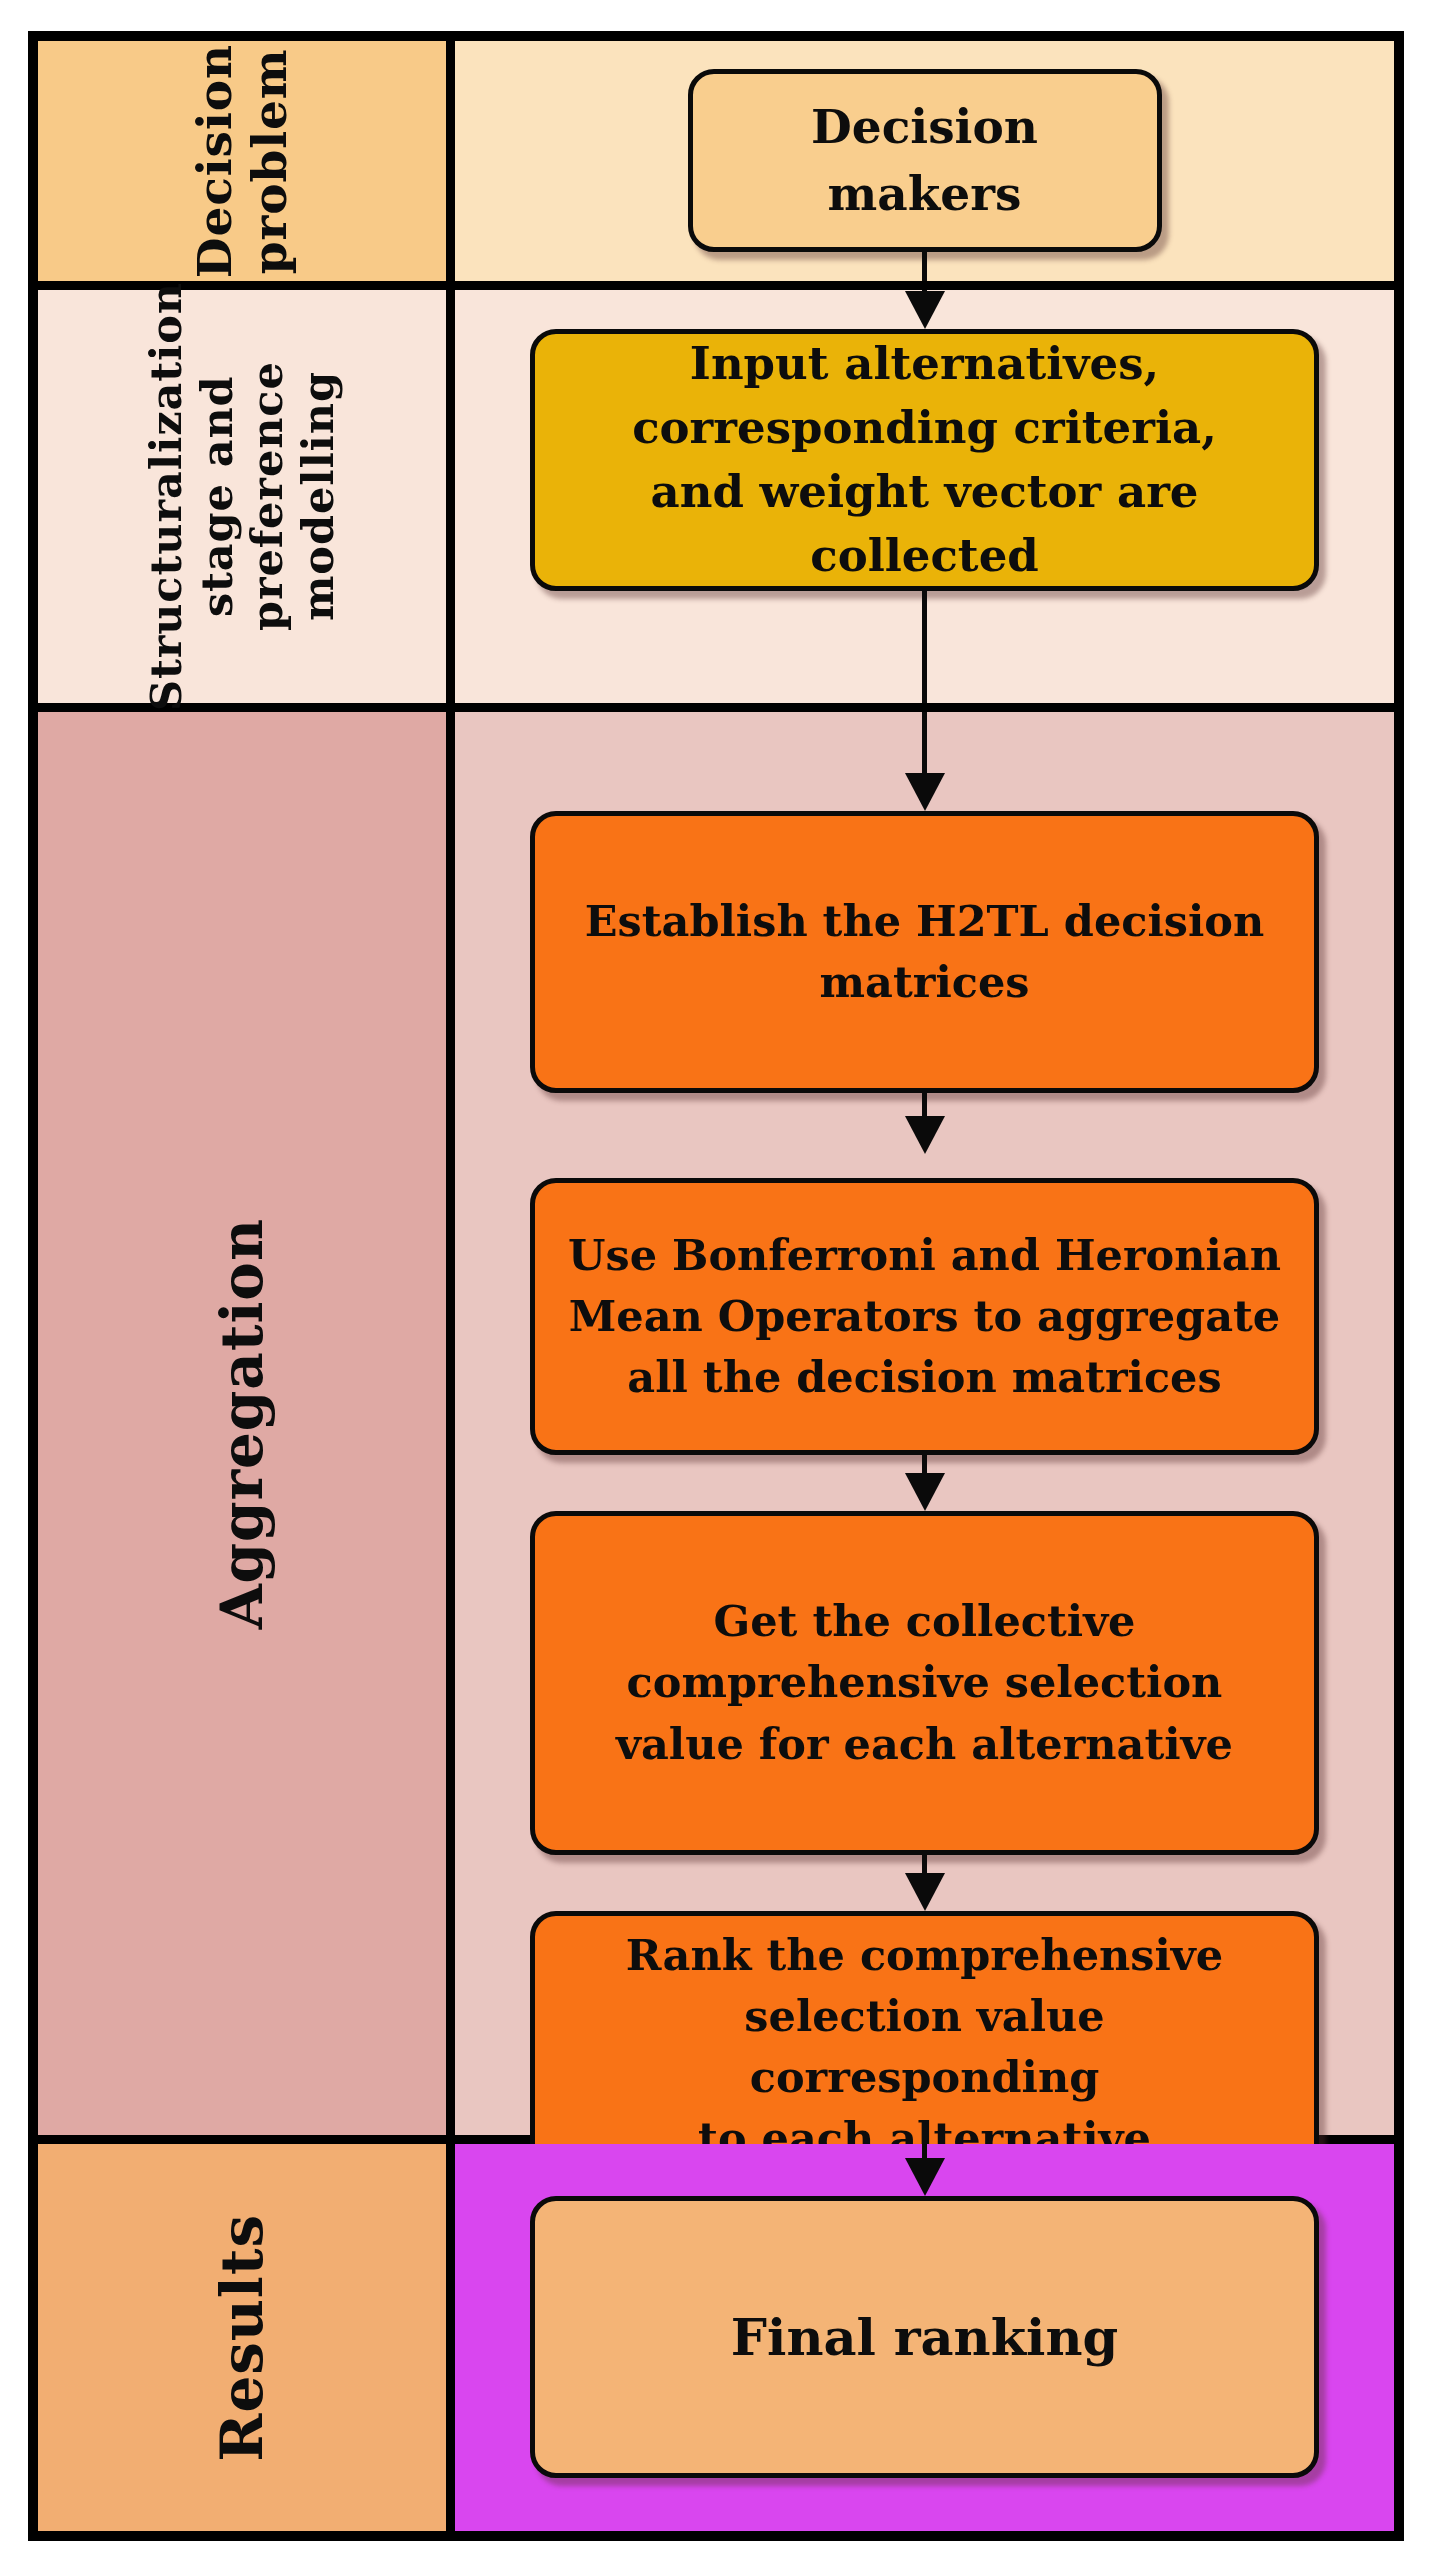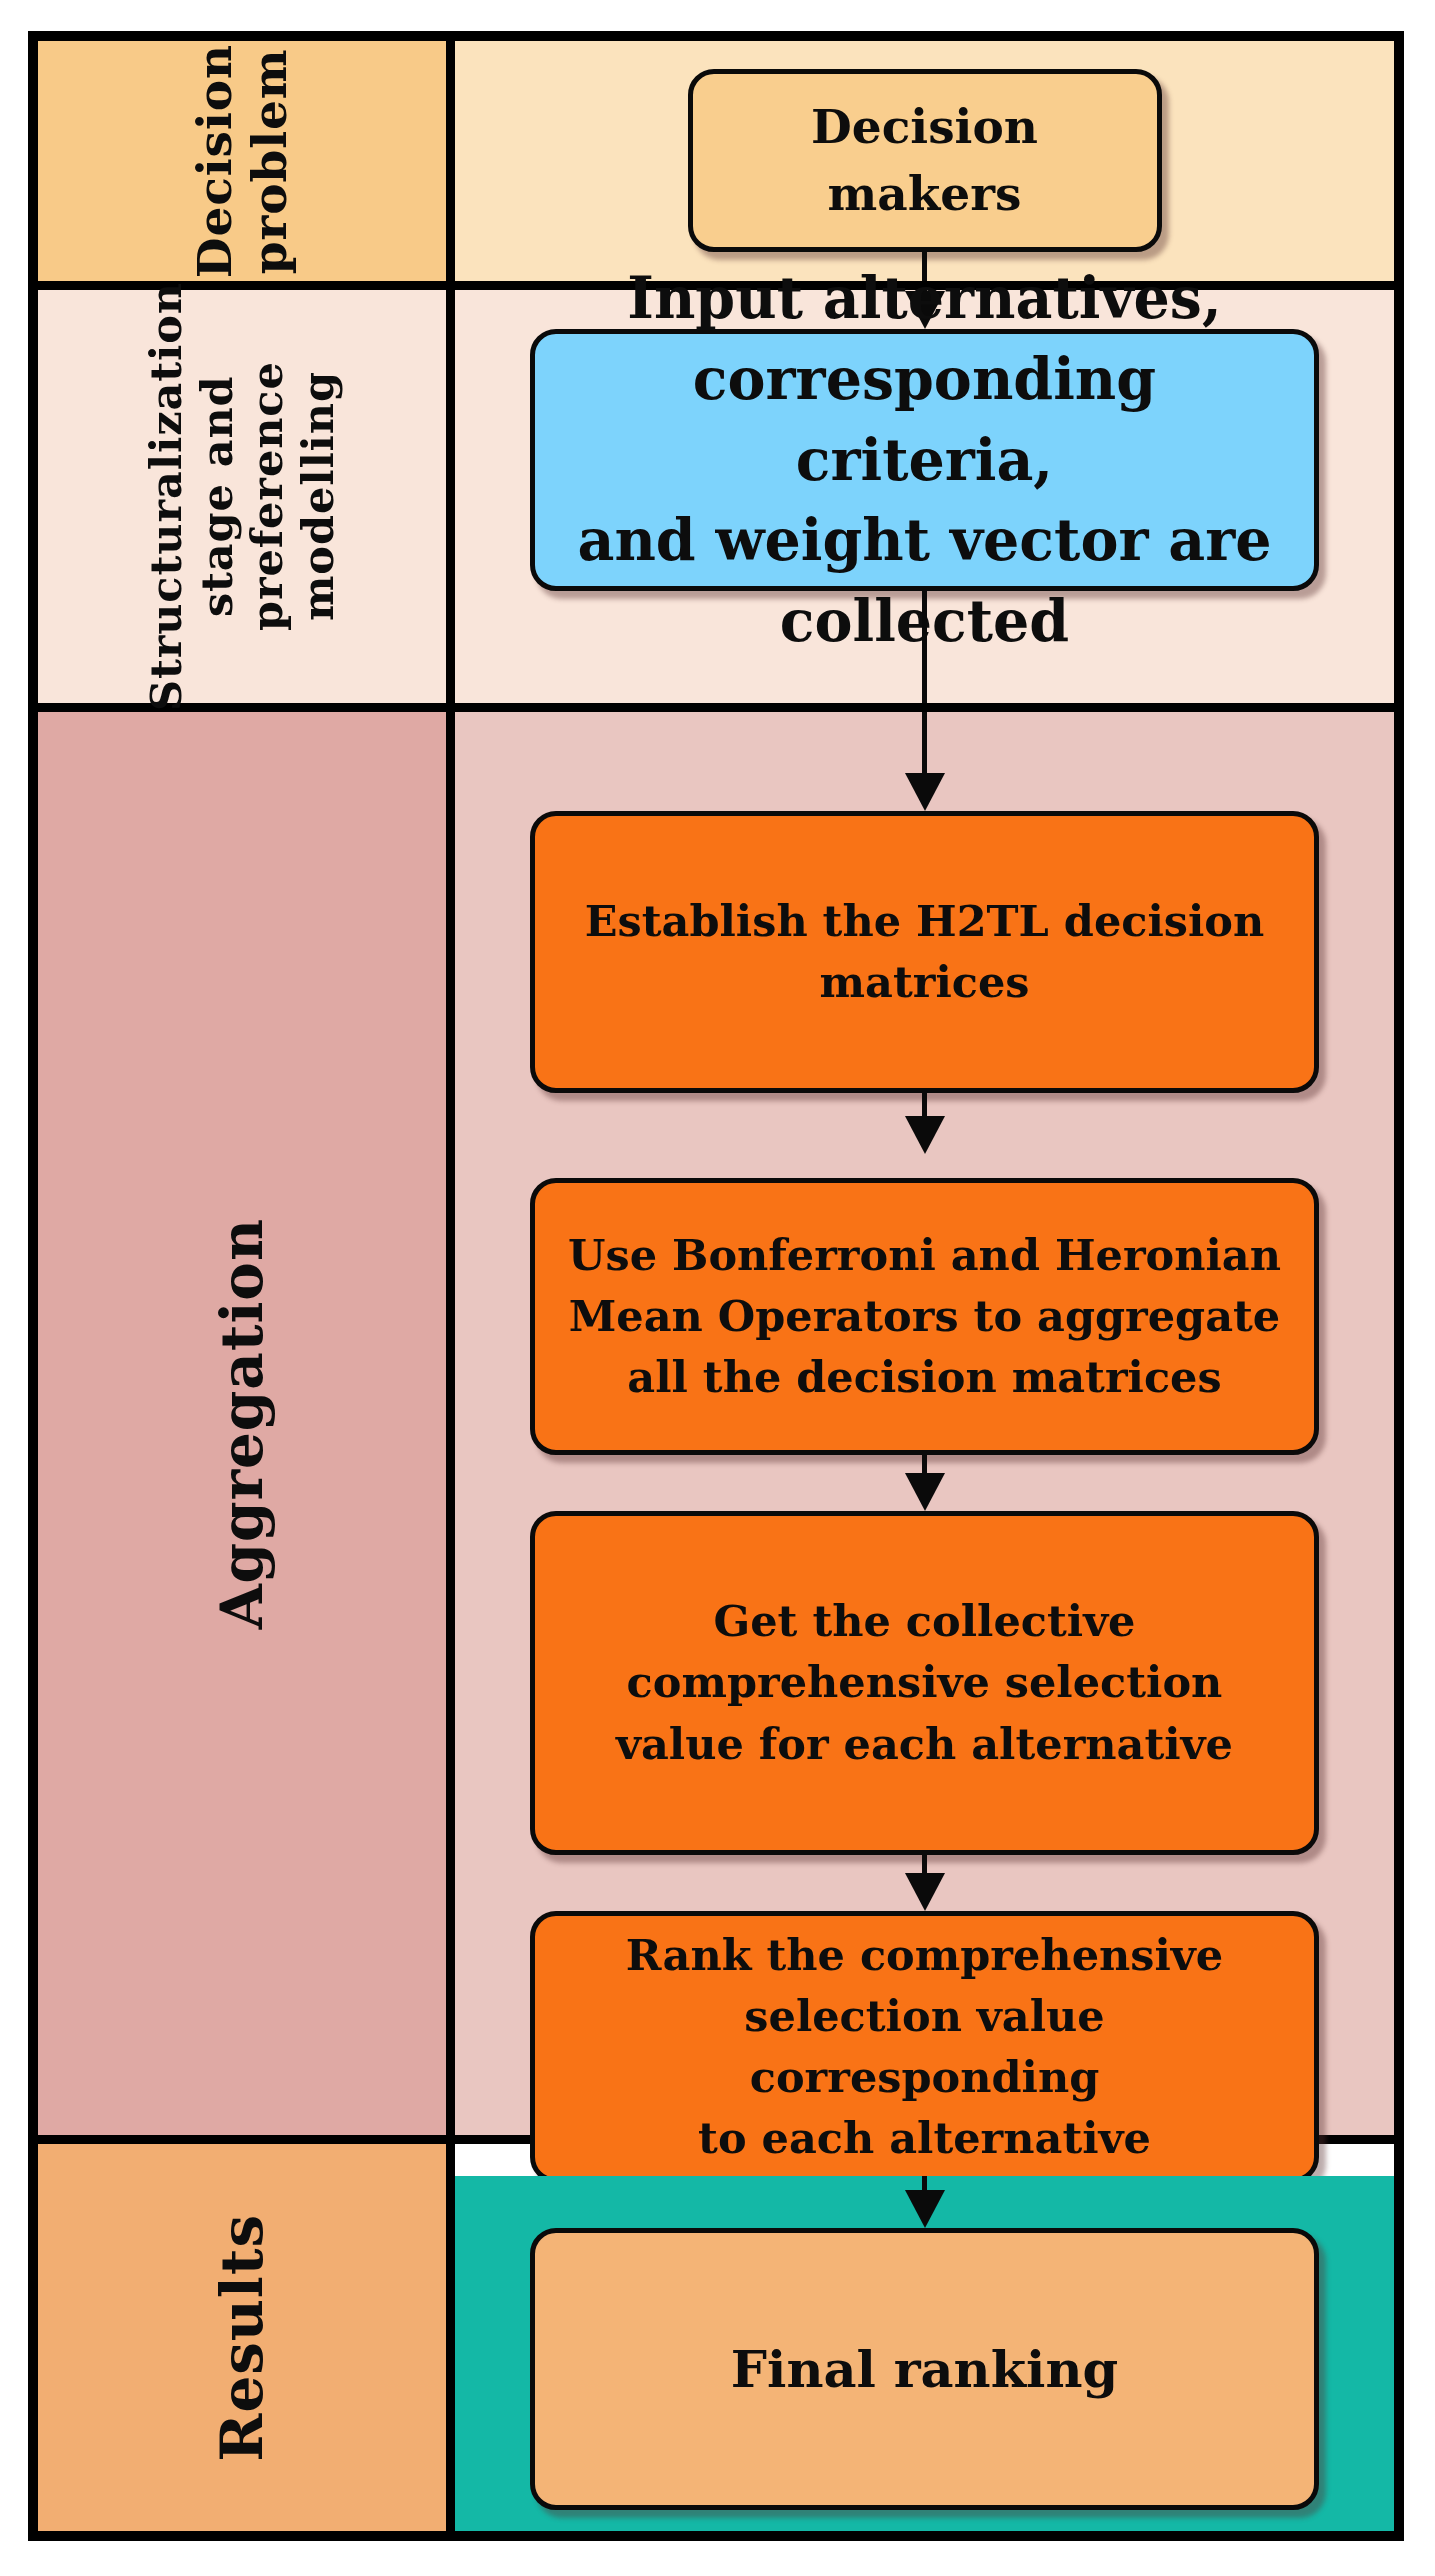--- a/index.html
+++ b/index.html
@@ -40,21 +40,21 @@
     font-weight: 700;
     line-height: 1.18;
     letter-spacing: 0.9px;
   }
   .r1l { background: #F8CA88; }
   .r1c { background: #FBE3BD; }
   .r2l, .r2c { background: #F9E5DA; }
   .r3l { background: #DFA9A4; }
   .r3c { background: #E9C6C1; }
   .r4l { background: #F2AE72; }
-  .r4c { background: #14b8a6; margin-top: 32px; }
+  .r4c { background: #d946ef; }
 
   .r1l .vtext { font-size: 47px; }
   .r2l .vtext { font-size: 43px; }
   .r3l .vtext { font-size: 58px; }
   .r4l .vtext { font-size: 58px; }
 
   .flow {
     display: flex;
     flex-direction: column;
     align-items: center;
@@ -68,21 +68,21 @@
     justify-content: center;
     text-align: center;
     font-weight: 700;
     white-space: pre-line;
     line-height: 1.42;
     padding: 7.5px 28px;
     box-shadow: 6.6px 7.5px 5.6px rgba(90, 50, 50, 0.40);
     flex: 0 0 auto;
   }
   .box-dm   { width: 474px; height: 183px; margin-top: 28px; background: #F9CE8E; font-size: 47px; }
-  .box-in   { width: 789px; height: 262px; background: #7dd3fc; font-size: 57px; }
+  .box-in   { width: 789px; height: 262px; background: #eab308; font-size: 45px; }
   .box-agg  { width: 789px; background: #f97316; font-size: 43px; }
   .box-e    { height: 282px; }
   .box-b    { height: 277px; margin-top: 24px; }
   .box-g    { height: 344px; }
   .box-r    { height: 272px; }
   .box-fr   { width: 789px; height: 282px; background: #F4B476; font-size: 51px; }
 
   .vline {
     width: 4.7px;
     background: #0a0a0a;

